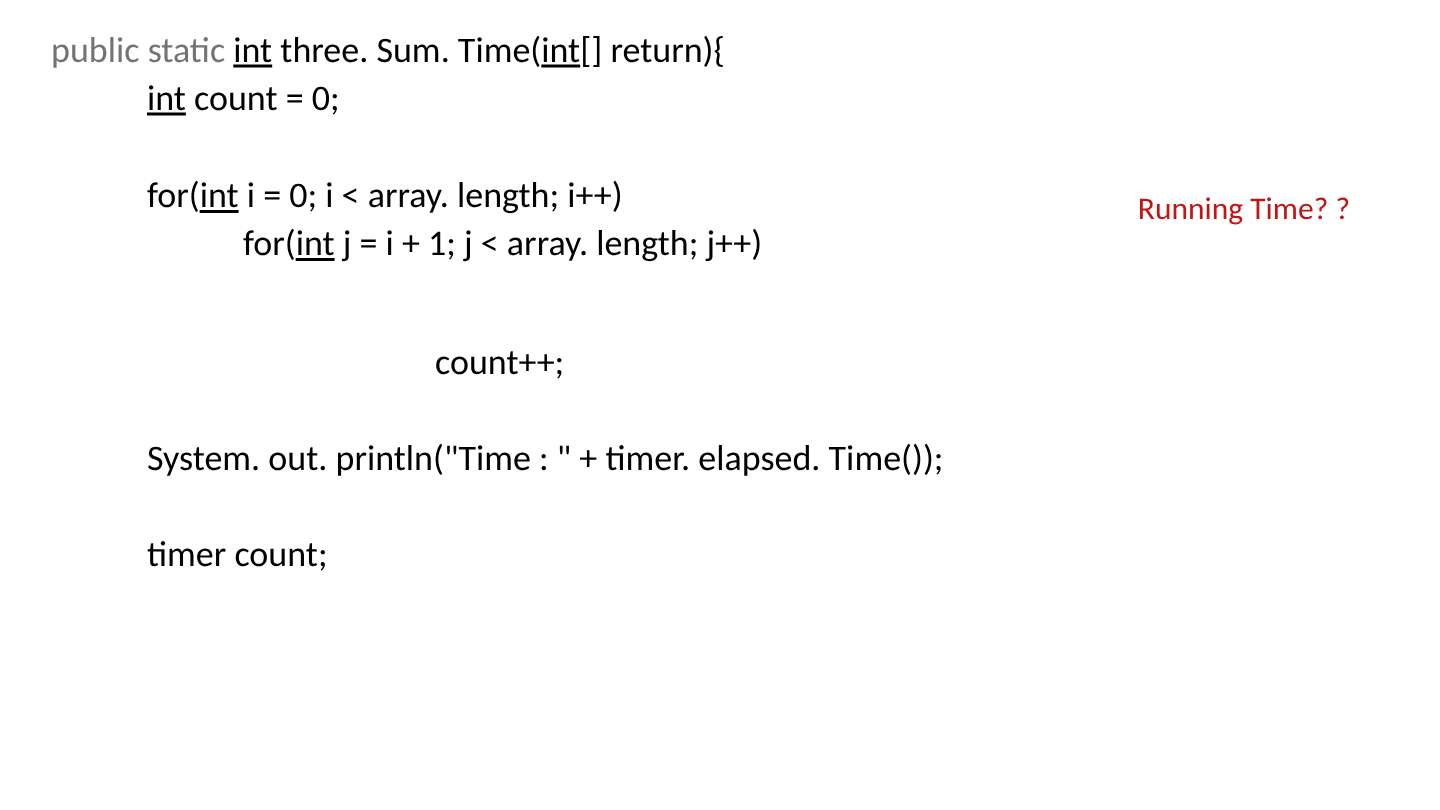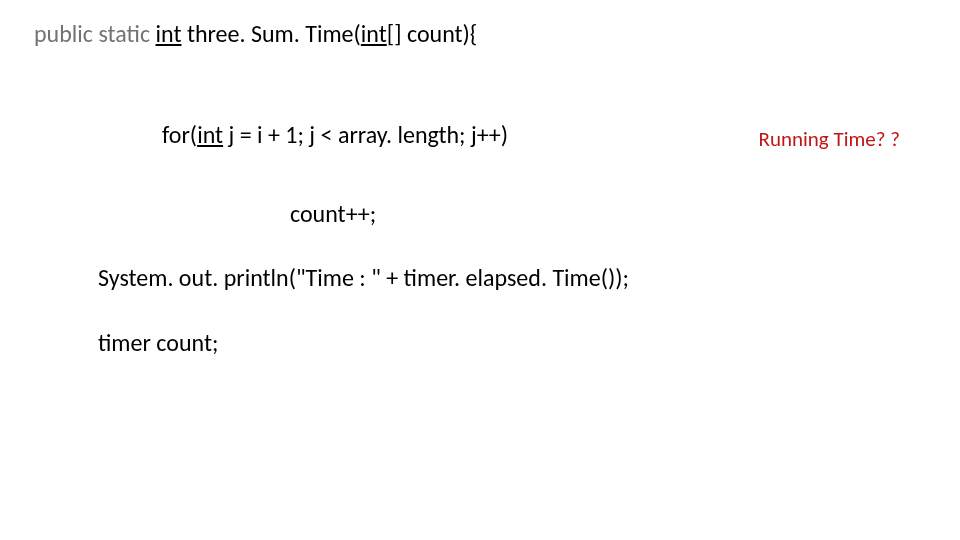--- a/index.html
+++ b/index.html
@@ -28,38 +28,40 @@
   }
   .annot {
     position: absolute;
     right: 60px;
     top: 126px;
     color: #c21515;
     font-size: 21px;
   }
   .u { text-decoration: underline; }
   .indent1 { padding-left: 64px; }
-  .indent2 { padding-left: 128px; margin-top: 37px; }
+  .indent2 { padding-left: 128px; }
   .indent3 { padding-left: 192px; }
   .indent4 { padding-left: 256px; margin-top: 46px; }
   .blank { height: 32px; }
 </style>
 </head>
 <body>
 
 <div class="slide">
 
-  <div class="line"><span class="kw">public static</span><span> </span><span class="u">int</span><span> three. Sum. Time(</span><span class="u">int</span><span>[] count){</span></div>
+  <div class="line"><span class="kw">public static</span><span> </span><span class="u">int</span><span> three. Sum. Time(</span><span class="u">int</span><span>[] return){</span></div>
 
 
+  <div class="line indent1"><span class="u">int</span><span> count = 0;</span></div>
 
   <div class="annot">Running Time? ?</div>
 
   <div class="blank"></div>
 
+  <div class="line indent1"><span>for(</span><span class="u">int</span><span> i = 0; i &lt; array. length; i++)</span></div>
 
   <div class="line indent2"><span>for(</span><span class="u">int</span><span> j = i + 1; j &lt; array. length; j++)</span></div>
 
 
   <div class="line indent4">count++;</div>
 
   <div class="blank"></div>
 
   <div class="line indent1">System. out. println("Time : " + timer. elapsed. Time());</div>
 

